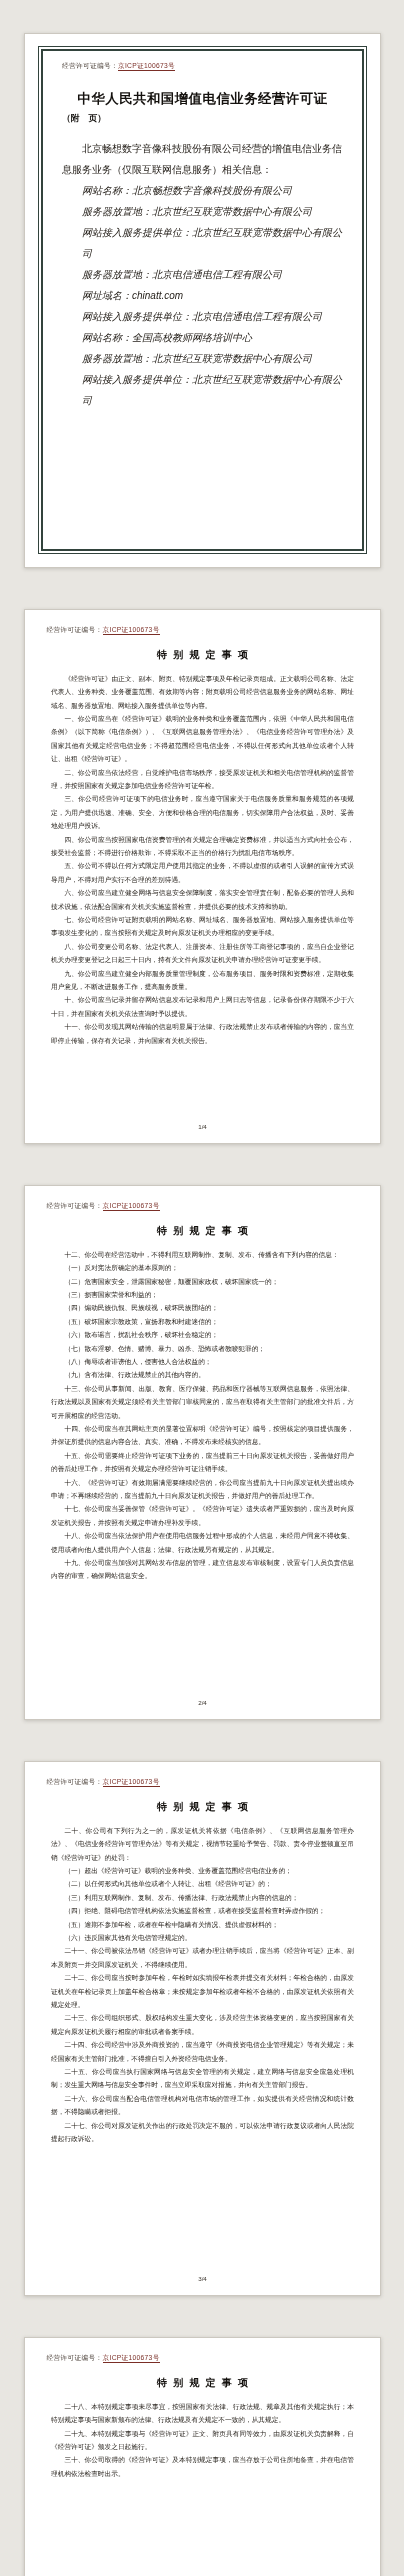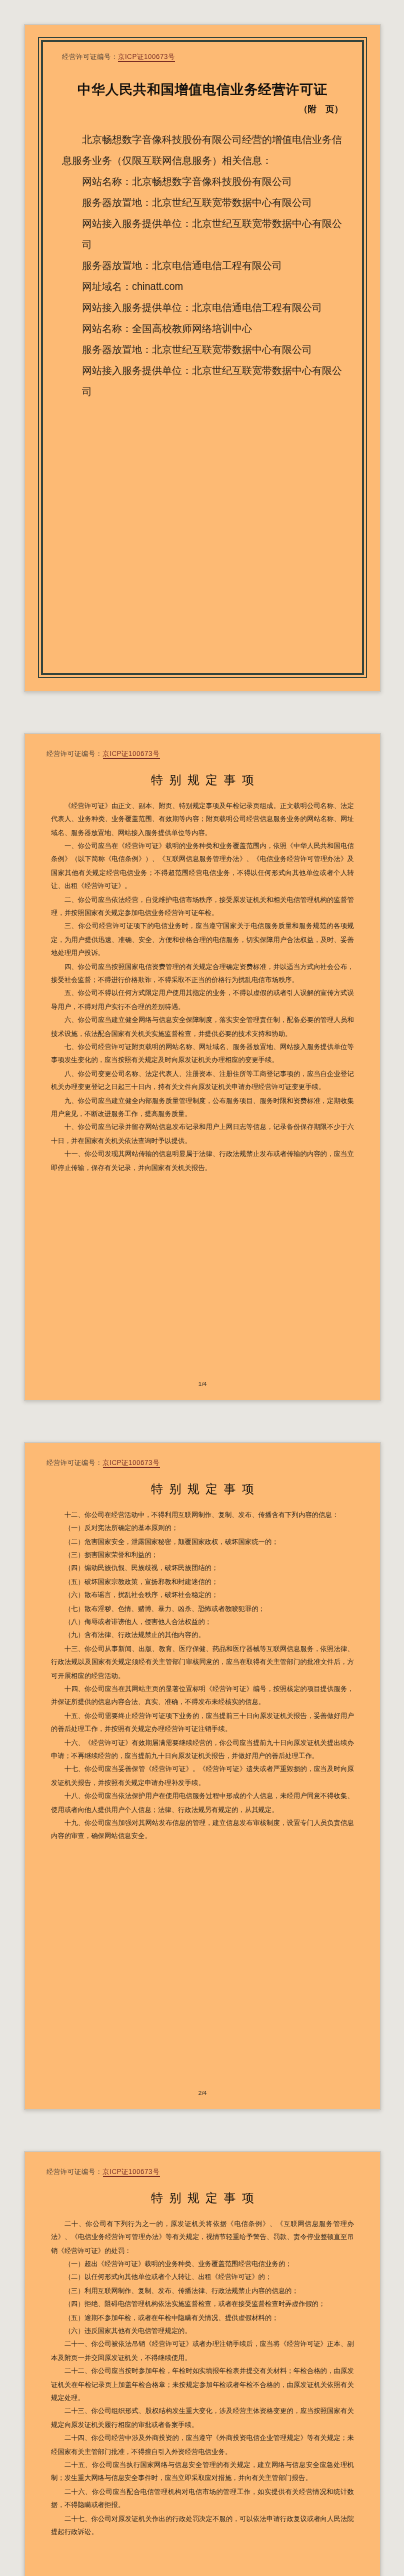--- a/index.html
+++ b/index.html
@@ -5,23 +5,23 @@
   html, body { margin:0; padding:0; }
   body {
     width:405px;
     background:#e8e6e1;
     padding:15.5px 0 14px 0;
     box-sizing:border-box;
     font-family:"Liberation Sans","DejaVu Sans",sans-serif;
   }
   .page {
     width:357px;
-    height:668px;
-    margin:8px auto;
-    background:#fdba74;
+    height:535px;
+    margin:17px auto;
+    background:#ffffff;
     border:0.5px solid #ccc8c0;
     box-shadow:0 1px 3.6px rgba(60,55,45,0.22);
     box-sizing:border-box;
     position:relative;
     overflow:hidden;
   }
   .page + .page { margin-top:41px; }
 
   
   .cert-frame {
@@ -46,44 +46,44 @@
   .cert-title {
     margin:18.5px 0 0 0;
     text-align:center;
     font-size:13.4px;
     font-weight:700;
     letter-spacing:0.5px;
     color:#14110e;
     font-family:"Liberation Serif","DejaVu Serif",serif;
   }
   .cert-sub {
-    text-align:right;
+    text-align:left;
     font-size:8.8px;
     font-weight:600;
     margin:5.2px 0 13.4px 0;
     color:#14110e;
   }
   .cert-body p { margin:0; font-size:10px; line-height:2.1; color:#26211b; }
   .cert-intro { text-indent:2em; }
-  .entry { padding-left:2em; }
+  .entry { padding-left:2em;font-style:italic; }
   .entry-label { color:#26211b; }
   .entry-value { color:#26211b; }
 
   
   .sp-header {
     padding:16.5px 0 0 21.6px;
     font-size:6.7px;
     color:#4a3f37;
     letter-spacing:0.3px;
   }
   .sp-title {
     margin:13.4px 0 9.3px 0;
     text-align:center;
-    font-size:12px;
-    font-weight:400;
+    font-size:10px;
+    font-weight:700;
     letter-spacing:6.2px;
     text-indent:6.2px;
     color:#14110e;
     font-family:"Liberation Serif","DejaVu Serif",serif;
   }
   .sp-body { padding:0 26px; }
   .sp-body .para {
     margin:0;
     font-size:6.7px;
     line-height:2.0;

